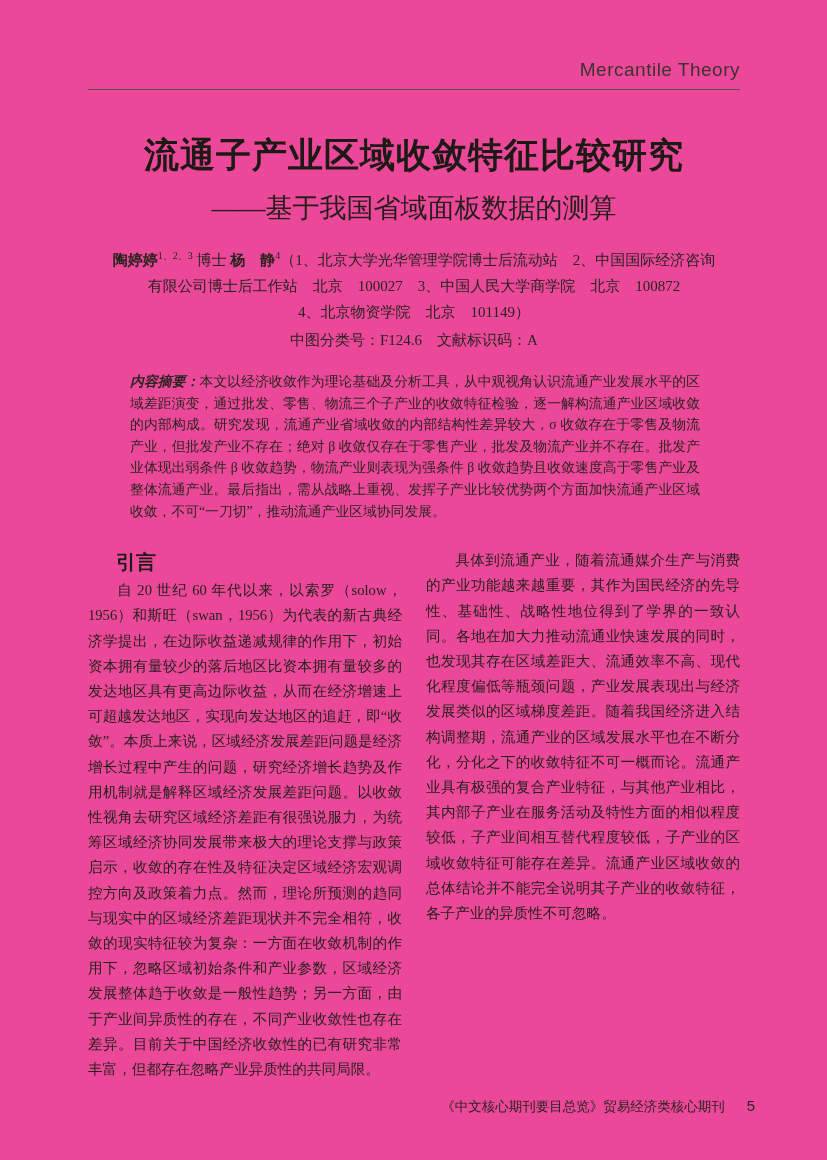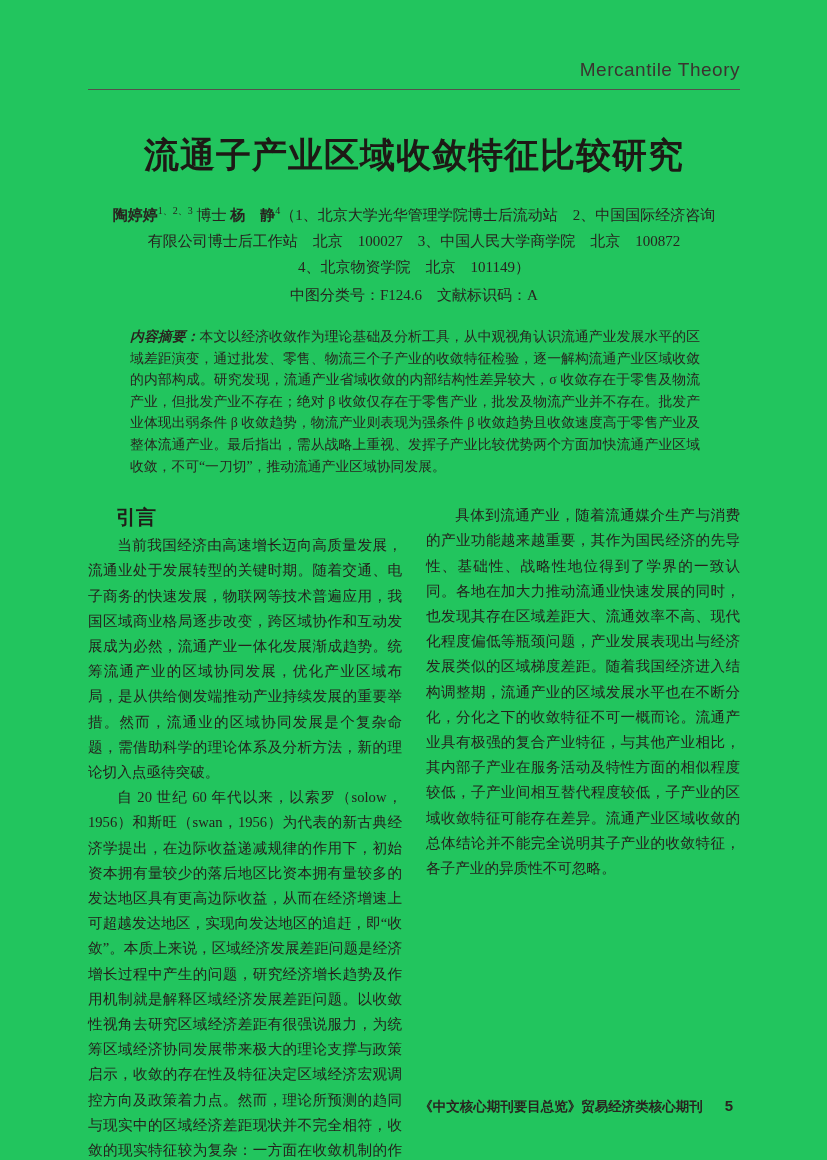--- a/index.html
+++ b/index.html
@@ -1,21 +1,21 @@
 <!DOCTYPE html>
 <html><head>
 <meta charset="utf-8">
 <style>
   html, body { margin: 0; padding: 0; background: #e8e8e8; }
   .page {
     position: relative;
     width: 827px;
     height: 1160px;
     margin: 0 auto;
-    background: #22c55e;
+    background: #ec4899;
     color: #26211e;
     font-family: "Liberation Serif", serif;
     overflow: hidden;
     box-sizing: border-box;
     padding: 0 87px 0 88px;
   }
   
   .hdr { padding-top: 58px; }
   .hdr-tag {
     text-align: right;
@@ -95,62 +95,62 @@
     font-family: "Liberation Sans", sans-serif;
     font-size: 20px;
     line-height: 28px;
     font-weight: bold;
     color: #211c18;
   }
   .col p { margin: 0; text-indent: 2em; }
   
   .footer {
     position: absolute;
-    right: 94px;
+    right: 72px;
     bottom: 44px;
     font-family: "Liberation Sans", sans-serif;
-    font-weight: bold;
+    font-weight: normal;
     font-size: 13.5px;
     color: #29241f;
   }
   .footer .pagenum {
     display: inline-block;
     margin-left: 22px;
     font-size: 15px;
   }
 </style>
 </head>
 <body>
 
 <div class="page">
 
   <div class="hdr">
     <div class="hdr-tag">Mercantile Theory</div>
     <hr class="hdr-rule">
   </div>
 
   <div class="title">流通子产业区域收敛特征比较研究</div>
+  <div class="subtitle">——基于我国省域面板数据的测算</div>
 
   <div class="authors">
     <div><span class="b">陶婷婷</span><sup>1、2、3</sup>
       <span>博士</span>
       <span class="b">杨　静</span><sup>4</sup><span>（1、北京大学光华管理学院博士后流动站　2、中国国际经济咨询</span></div>
     <div>有限公司博士后工作站　北京　100027　3、中国人民大学商学院　北京　100872</div>
     <div>4、北京物资学院　北京　101149）</div>
     <div class="clc">中图分类号：F124.6　文献标识码：A</div>
   </div>
 
   <div class="abstract">
     <p><span class="lbl">内容摘要：</span><span>本文以经济收敛作为理论基础及分析工具，从中观视角认识流通产业发展水平的区域差距演变，通过批发、零售、物流三个子产业的收敛特征检验，逐一解构流通产业区域收敛的内部构成。研究发现，流通产业省域收敛的内部结构性差异较大，σ 收敛存在于零售及物流产业，但批发产业不存在；绝对 β 收敛仅存在于零售产业，批发及物流产业并不存在。批发产业体现出弱条件 β 收敛趋势，物流产业则表现为强条件 β 收敛趋势且收敛速度高于零售产业及整体流通产业。最后指出，需从战略上重视、发挥子产业比较优势两个方面加快流通产业区域收敛，不可“一刀切”，推动流通产业区域协同发展。</span></p>
   </div>
 
   <div class="columns">
     <div class="col">
       <h3>引言</h3>
-      <p>当前我国经济由高速增长迈向高质量发展，流通业处于发展转型的关键时期。随着交通、电子商务的快速发展，物联网等技术普遍应用，我国区域商业格局逐步改变，跨区域协作和互动发展成为必然，流通产业一体化发展渐成趋势。统筹流通产业的区域协同发展，优化产业区域布局，是从供给侧发端推动产业持续发展的重要举措。然而，流通业的区域协同发展是个复杂命题，需借助科学的理论体系及分析方法，新的理论切入点亟待突破。</p>
       <p>自 20 世纪 60 年代以来，以索罗（solow，1956）和斯旺（swan，1956）为代表的新古典经济学提出，在边际收益递减规律的作用下，初始资本拥有量较少的落后地区比资本拥有量较多的发达地区具有更高边际收益，从而在经济增速上可超越发达地区，实现向发达地区的追赶，即“收敛”。本质上来说，区域经济发展差距问题是经济增长过程中产生的问题，研究经济增长趋势及作用机制就是解释区域经济发展差距问题。以收敛性视角去研究区域经济差距有很强说服力，为统筹区域经济协同发展带来极大的理论支撑与政策启示，收敛的存在性及特征决定区域经济宏观调控方向及政策着力点。然而，理论所预测的趋同与现实中的区域经济差距现状并不完全相符，收敛的现实特征较为复杂：一方面在收敛机制的作用下，忽略区域初始条件和产业参数，区域经济发展整体趋于收敛是一般性趋势；另一方面，由于产业间异质性的存在，不同产业收敛性也存在差异。目前关于中国经济收敛性的已有研究非常丰富，但都存在忽略产业异质性的共同局限。</p>
     </div>
     <div class="col">
       <p>具体到流通产业，随着流通媒介生产与消费的产业功能越来越重要，其作为国民经济的先导性、基础性、战略性地位得到了学界的一致认同。各地在加大力推动流通业快速发展的同时，也发现其存在区域差距大、流通效率不高、现代化程度偏低等瓶颈问题，产业发展表现出与经济发展类似的区域梯度差距。随着我国经济进入结构调整期，流通产业的区域发展水平也在不断分化，分化之下的收敛特征不可一概而论。流通产业具有极强的复合产业特征，与其他产业相比，其内部子产业在服务活动及特性方面的相似程度较低，子产业间相互替代程度较低，子产业的区域收敛特征可能存在差异。流通产业区域收敛的总体结论并不能完全说明其子产业的收敛特征，各子产业的异质性不可忽略。</p>
 
     </div>
   </div>
 
   <div class="footer">
     <span>《中文核心期刊要目总览》贸易经济类核心期刊</span><span class="pagenum">5</span>

